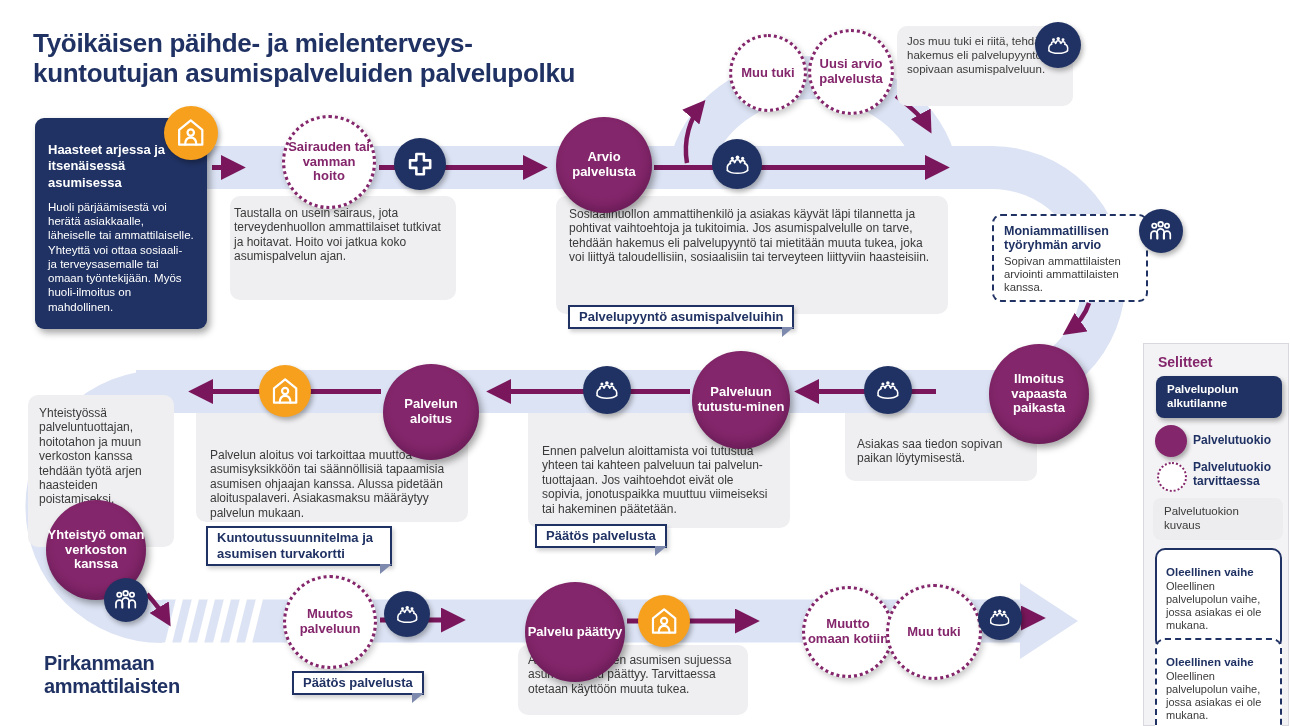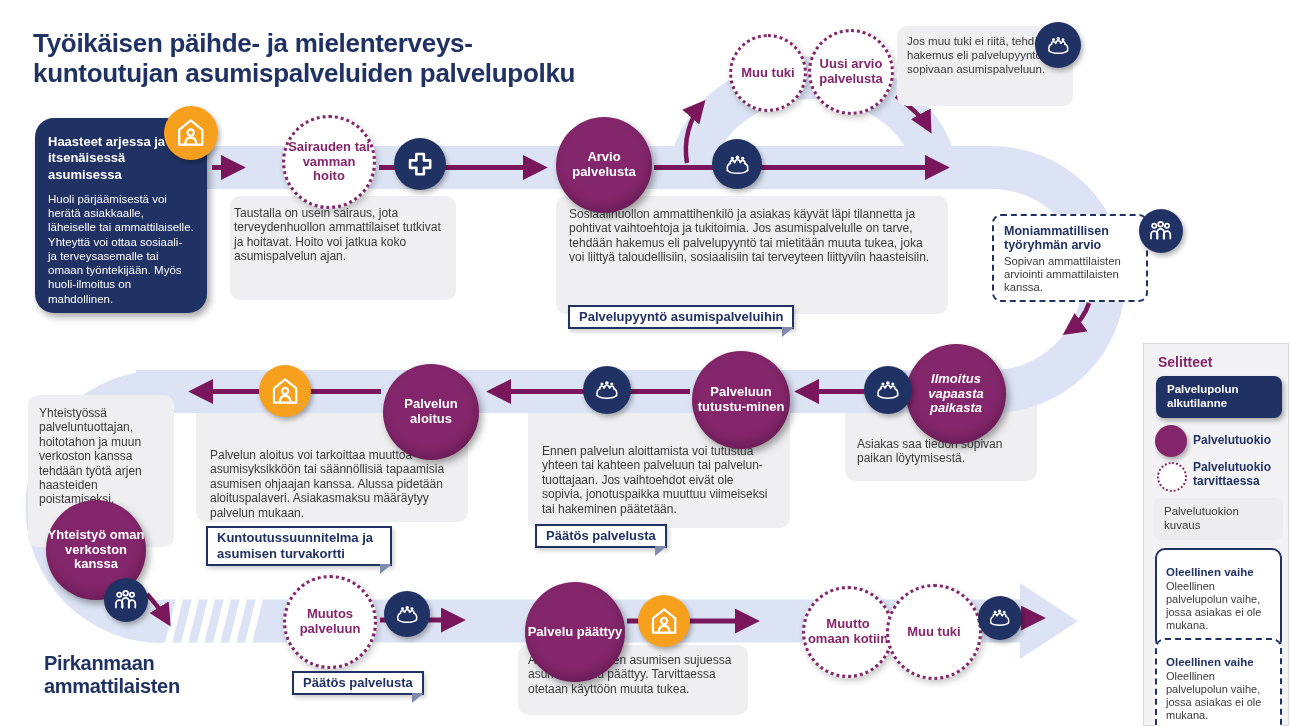--- a/index.html
+++ b/index.html
@@ -6,21 +6,21 @@
     --navy:#203263; --purple:#84266b; --arrow:#7a175c; --band:#dce3f4;
     --graybox:#efeff1; --orange:#f6a01e; --text:#3a3a3a; --legendbg:#f3f3f5;
   }
   html,body{margin:0;padding:0;background:#fff;}
   #stage{position:relative;width:1290px;height:726px;overflow:hidden;
          font-family:"Liberation Sans","DejaVu Sans",sans-serif;background:#fff;}
   .abs{position:absolute;}
   #underlay{position:absolute;left:0;top:0;z-index:2;}
   .z1{z-index:1;} .z3{z-index:3;} .z4{z-index:4;}
   .title{color:var(--navy);font-size:26px;font-weight:bold;line-height:1.16;letter-spacing:-0.3px;margin-top:16px;}
-  .navybox{background:var(--navy);color:#fff;border-radius:19px;padding:16px 13px;
+  .navybox{background:var(--navy);color:#fff;border-radius:9px;padding:24px 13px;
            box-shadow:3px 4px 7px rgba(0,0,0,.35);}
   .navybox .hd{font-weight:bold;font-size:13px;line-height:1.25;margin-bottom:9px;}
   .navybox .bd{font-size:11.5px;line-height:1.24;}
   .graybox{background:var(--graybox);border-radius:10px;color:var(--text);
            font-size:12px;line-height:1.2;}
   .circle{border-radius:50%;display:flex;align-items:center;justify-content:center;
           text-align:center;font-weight:bold;font-size:13px;line-height:1.12;}
   .cp{background:var(--purple);color:#fff;
       box-shadow:inset -2px -6px 10px rgba(40,0,35,.25), 3px 4px 7px rgba(0,0,0,.35);}
   .cd{background:#fff;color:var(--purple);border:3px dotted var(--purple);
@@ -201,21 +201,21 @@
   <div class="abs dashbox z3" style="left:992px;top:214px;width:132px;height:68px;padding:8px 10px;">
     <div class="hd">Moniammatillisen työryhmän arvio</div>
     <div class="bd">Sopivan ammattilaisten arviointi ammattilaisten kanssa.</div>
   </div>
   <div class="abs icir z4" style="left:1139px;top:209px;width:44px;height:44px;">
     <svg viewBox="0 0 24 24">
         <use href="#sym-group"></use>
       </svg>
   </div>
 
-  <div class="abs circle cp z3" style="left:906px;top:344px;width:100px;height:100px;font-style:italic;">
+  <div class="abs circle cp z3" style="left:989px;top:344px;width:100px;height:100px;">
     <span>Ilmoitus vapaasta paikasta</span>
   </div>
   <div class="abs icir z3" style="left:864px;top:366px;width:48px;height:48px;">
     <svg viewBox="0 0 24 24">
         <use href="#sym-hands"></use>
       </svg>
   </div>
   <div class="abs circle cp z3" style="left:692px;top:351px;width:98px;height:98px;">
     <span>Palveluun tutustu-minen</span>
   </div>

